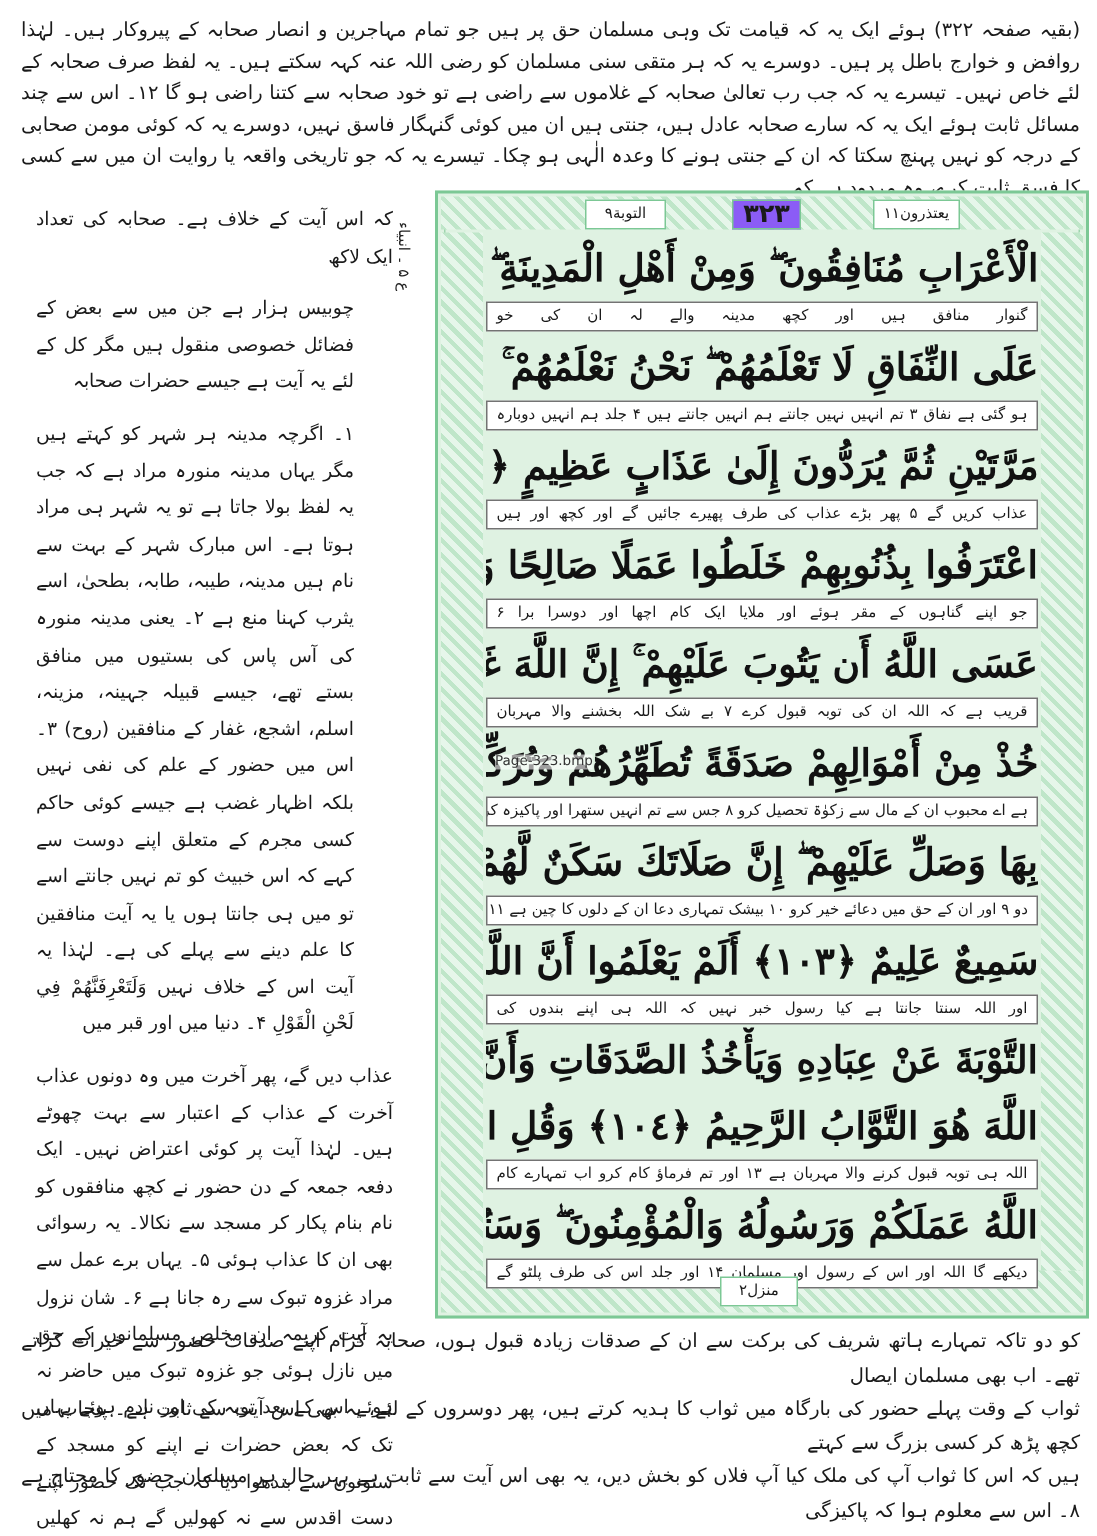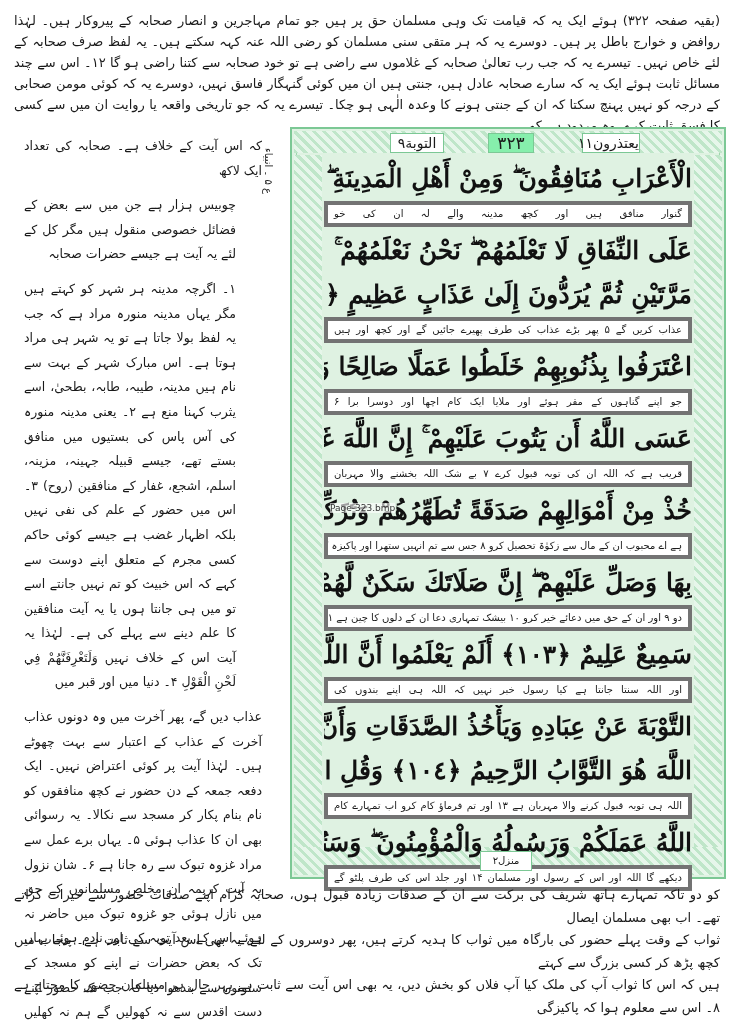--- a/index.html
+++ b/index.html
@@ -19,34 +19,34 @@
            background: #dff2e2; border: 2px solid #7cc895; box-sizing: border-box; }
   #panel::before { content: ""; position: absolute; inset: 4px;
            border: 1px solid #9fd5ae; pointer-events: none; }
   .orn { position: absolute; background:
            repeating-linear-gradient(45deg, #bfe6c9 0 3px, #e6f6ea 3px 7px); }
   .orn.left { left: 2px; top: 26px; bottom: 30px; width: 28px; }
   .orn.right { right: 2px; top: 26px; bottom: 30px; width: 28px; }
   .orn.top { left: 2px; right: 2px; top: 2px; height: 22px; }
   .orn.bottom { left: 2px; right: 2px; bottom: 2px; height: 28px; }
   .hdr-box { position: absolute; top: 4px; height: 18px; background: #fff;
-             border: 1px solid #7cc895; font-size: 14px; line-height: 18px;
+             border: 1px solid #7cc895; font-size: 10px; line-height: 18px;
              text-align: center; direction: rtl; }
   #hdr-surah { left: 98px; width: 52px; }
-  #hdr-page { left: 196px; width: 44px; font-size: 17px; font-weight: normal;
-              line-height: 18px; background: #86efac; }
+  #hdr-page { left: 196px; width: 44px; font-size: 17px; font-weight: bold;
+              line-height: 18px; background: #8b5cf6; }
   #hdr-para { left: 290px; width: 56px; }
   #manzil { position: absolute; bottom: 6px; left: 188px; width: 50px; height: 18px;
             background: #fff; border: 1px solid #7cc895; font-size: 10px;
             line-height: 18px; text-align: center; direction: rtl; }
   #verses { position: absolute; left: 32px; right: 32px; top: 28px; }
   .aline { height: 44px; font-family: "DejaVu Serif", serif; font-size: 25px;
            line-height: 44px; direction: rtl; text-align: justify; text-align-last: justify;
            font-weight: bold; color: #111; white-space: nowrap; overflow: hidden; }
-  .tline { height: 18px; background: #ffffff; border: 4px solid #737373;
+  .tline { height: 18px; background: #ffffff; border: 1px solid #737373;
            font-size: 10px; line-height: 18px; direction: rtl; padding: 0 6px;
            text-align: justify; text-align-last: justify; white-space: nowrap;
            overflow: hidden; margin-bottom: 2px; }
   #img-label { position: absolute; left: 330px; top: 503px; font-size: 9px;
                color: #333; background: rgba(255,255,255,0.6); }
   #bottom-para { position: absolute; left: 14px; top: 884px; width: 706px;
                  font-size: 13px; line-height: 22.5px; }
   #bottom-para p { margin: 0; }
 </style>
 </head>
@@ -70,20 +70,21 @@
   <div class="orn right"></div>
 
   <div id="hdr-surah" class="hdr-box">التوبة٩</div>
   <div id="hdr-page" class="hdr-box">٣٢٣</div>
   <div id="hdr-para" class="hdr-box">يعتذرون١١</div>
 
   <div id="verses">
     <div class="aline">الْأَعْرَابِ مُنَافِقُونَ ۖ وَمِنْ أَهْلِ الْمَدِينَةِ ۖ مَرَدُوا</div>
     <div class="tline">گنوار منافق ہیں اور کچھ مدینہ والے لہ ان کی خو</div>
     <div class="aline">عَلَى النِّفَاقِ لَا تَعْلَمُهُمْ ۖ نَحْنُ نَعْلَمُهُمْ ۚ سَنُعَذِّبُهُمْ</div>
+    <div class="tline">ہو گئی ہے نفاق ۳ تم انہیں نہیں جانتے ہم انہیں جانتے ہیں ۴ جلد ہم انہیں دوبارہ</div>
     <div class="aline">مَرَّتَيْنِ ثُمَّ يُرَدُّونَ إِلَىٰ عَذَابٍ عَظِيمٍ ﴿١٠١﴾ وَآخَرُونَ</div>
     <div class="tline">عذاب کریں گے ۵ پھر بڑے عذاب کی طرف پھیرے جائیں گے اور کچھ اور ہیں</div>
     <div class="aline">اعْتَرَفُوا بِذُنُوبِهِمْ خَلَطُوا عَمَلًا صَالِحًا وَآخَرَ سَيِّئًا</div>
     <div class="tline">جو اپنے گناہوں کے مقر ہوئے اور ملایا ایک کام اچھا اور دوسرا برا ۶</div>
     <div class="aline">عَسَى اللَّهُ أَن يَتُوبَ عَلَيْهِمْ ۚ إِنَّ اللَّهَ غَفُورٌ رَّحِيمٌ ﴿١٠٢﴾</div>
     <div class="tline">قریب ہے کہ اللہ ان کی توبہ قبول کرے ۷ بے شک اللہ بخشنے والا مہربان</div>
     <div class="aline">خُذْ مِنْ أَمْوَالِهِمْ صَدَقَةً تُطَهِّرُهُمْ وَتُزَكِّيهِم</div>
     <div class="tline">ہے اے محبوب ان کے مال سے زکوٰۃ تحصیل کرو ۸ جس سے تم انہیں ستھرا اور پاکیزہ کر</div>
     <div class="aline">بِهَا وَصَلِّ عَلَيْهِمْ ۖ إِنَّ صَلَاتَكَ سَكَنٌ لَّهُمْ ۗ وَاللَّهُ</div>
     <div class="tline">دو ۹ اور ان کے حق میں دعائے خیر کرو ۱۰ بیشک تمہاری دعا ان کے دلوں کا چین ہے ۱۱</div>

